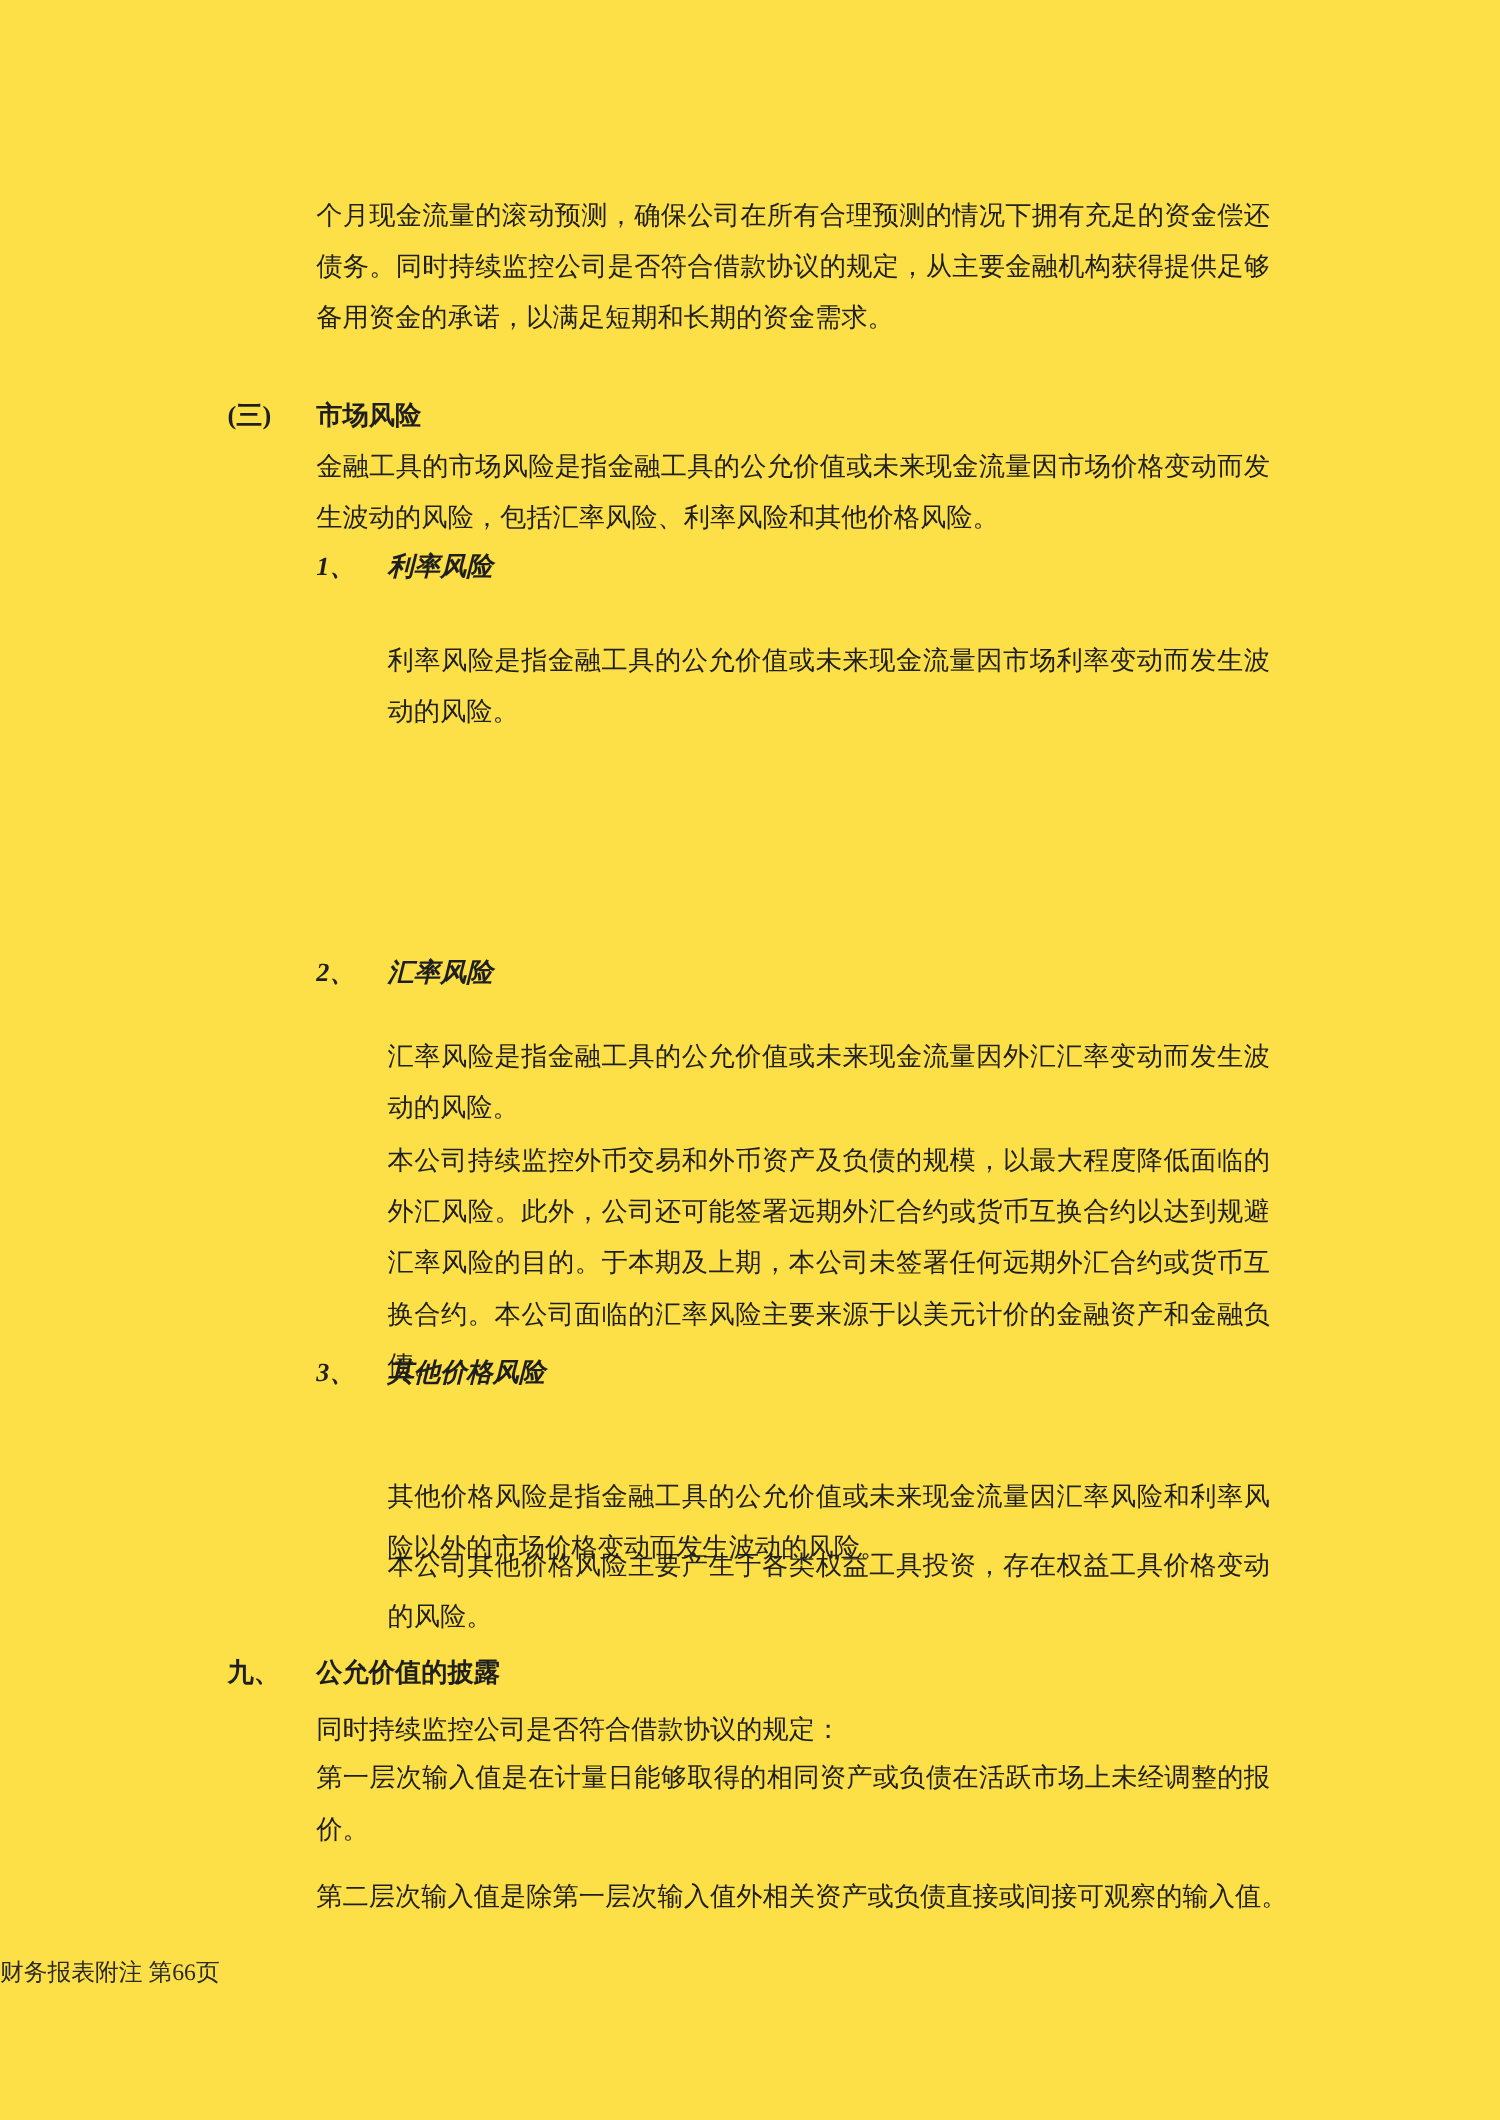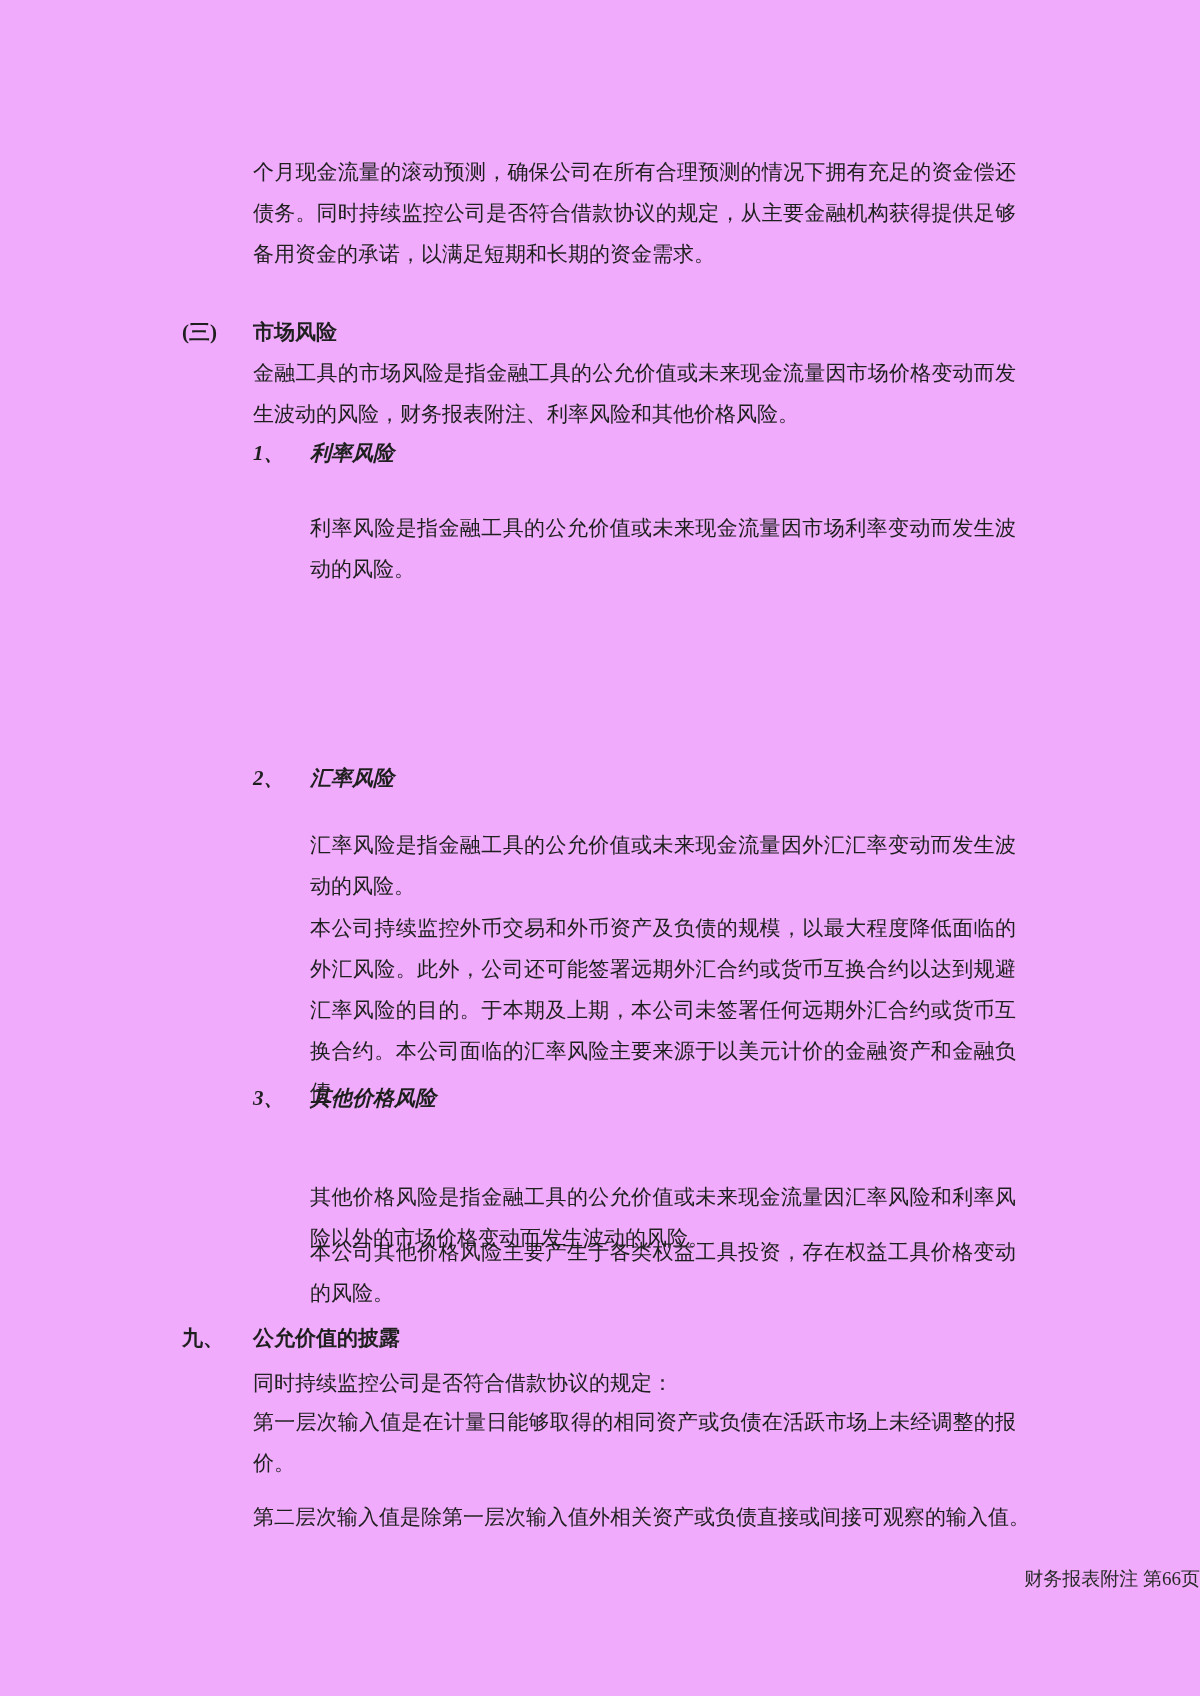--- a/index.html
+++ b/index.html
@@ -4,21 +4,21 @@
 <style>
   html, body {
     margin: 0;
     padding: 0;
     background: #ffffff;
   }
   .page {
     position: relative;
     width: 1200px;
     height: 1696px;
-    background: #f0abfc;
+    background: #fde047;
     font-family: "Liberation Serif", serif;
     color: #1f1f1f;
     overflow: hidden;
   }
   .blk {
     position: absolute;
     margin: 0;
     font-size: 21px;
     line-height: 41px;
   }
@@ -37,38 +37,38 @@
   .marker {
     display: inline-block;
   }
   .head.lvl1 .marker { width: 71px; }
   .head.lvl2 .marker { width: 57px; }
   .footer {
     position: absolute;
     top: 1565px;
     left: 0;
     width: 1200px;
-    text-align: right;
+    text-align: left;
     font-size: 19px;
     line-height: 28px;
     color: #2a2a2a;
   }
 </style>
 </head>
 <body>
 
 <div class="page">
 
   <p class="blk para l2" style="top:152px">个月现金流量的滚动预测，确保公司在所有合理预测的情况下拥有充足的资金偿还债务。同时持续监控公司是否符合借款协议的规定，从主要金融机构获得提供足够备用资金的承诺，以满足短期和长期的资金需求。</p>
 
   <div class="blk head lvl1" style="top:312px">
     <span class="marker">(三)</span><span>市场风险</span>
   </div>
 
-  <p class="blk para l2" style="top:353px">金融工具的市场风险是指金融工具的公允价值或未来现金流量因市场价格变动而发生波动的风险，财务报表附注、利率风险和其他价格风险。</p>
+  <p class="blk para l2" style="top:353px">金融工具的市场风险是指金融工具的公允价值或未来现金流量因市场价格变动而发生波动的风险，包括汇率风险、利率风险和其他价格风险。</p>
 
   <div class="blk head lvl2" style="top:433px">
     <span class="marker">1、</span><span>利率风险</span>
   </div>
   <p class="blk para l3" style="top:476px">利率风险是指金融工具的公允价值或未来现金流量因市场利率变动而发生波动的风险。</p>
 
   <div class="blk head lvl2" style="top:758px">
     <span class="marker">2、</span><span>汇率风险</span>
   </div>
   <p class="blk para l3" style="top:793px">汇率风险是指金融工具的公允价值或未来现金流量因外汇汇率变动而发生波动的风险。</p>

